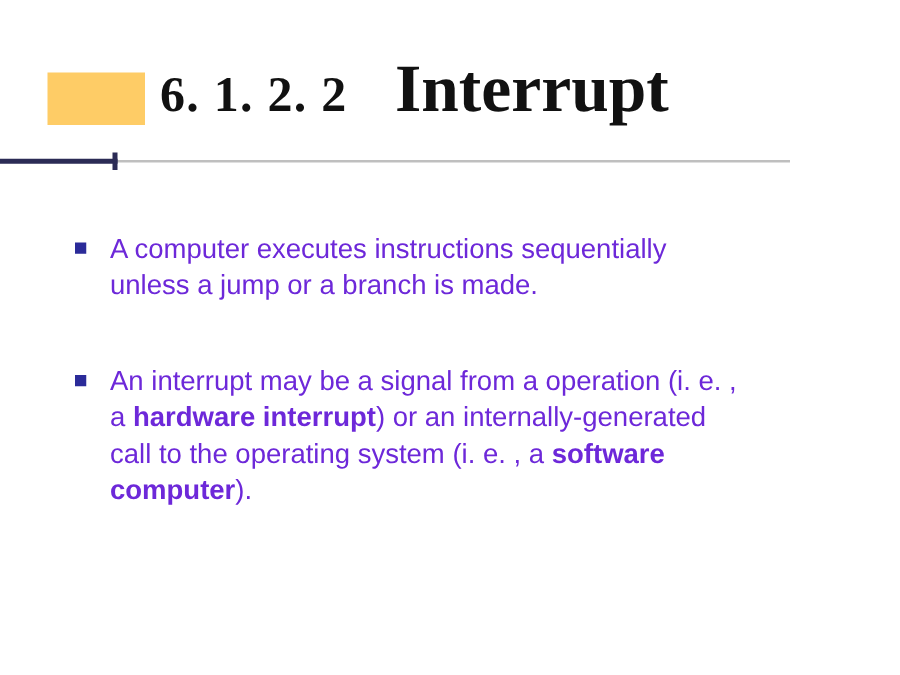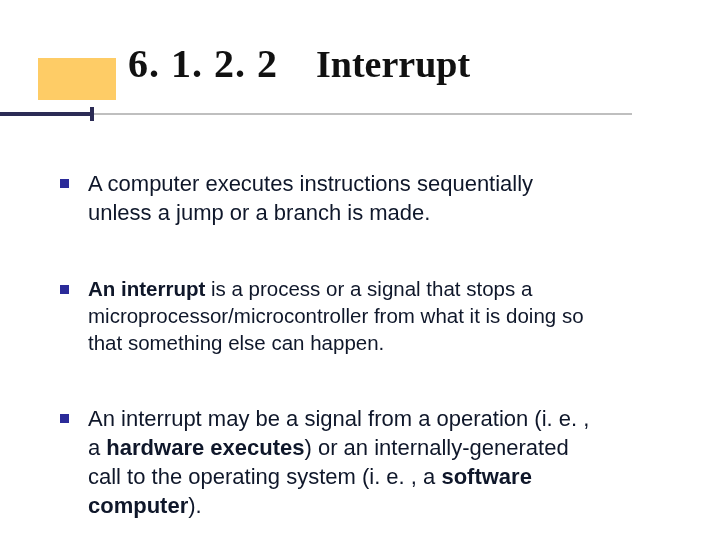--- a/index.html
+++ b/index.html
@@ -1,27 +1,27 @@
 <!DOCTYPE html>
 <html><head>
 <meta charset="utf-8">
 <style>
   * { margin: 0; padding: 0; box-sizing: border-box; }
   html, body { width: 720px; height: 540px; background: #fff; font-family: Verdana, Geneva, sans-serif; }
   .slide { position: relative; width: 632px; height: 540px; padding: 40px 38px 15px 38px; }
   .accent-box { position: absolute; left: 38px; top: 58px; width: 78px; height: 42px; background: #fecc66; }
   .title-row { position: relative; margin-left: 90px; display: flex; align-items: baseline; gap: 38px; }
   .title-num { font-family: Georgia, 'Times New Roman', serif; font-weight: bold; font-size: 40px; color: #111; letter-spacing: 1px; }
-  .title-text { font-family: Georgia, 'Times New Roman', serif; font-weight: bold; font-size: 38px; color: #111; }
+  .title-text { font-family: Georgia, 'Times New Roman', serif; font-weight: bold; font-size: 54px; color: #111; }
   .rule-wrap { position: relative; margin-top: 26px; height: 8px; }
   .rule-grey { position: absolute; left: -38px; right: -38px; top: 0; height: 2px; background: #bfbfbf; }
   .rule-dark { position: absolute; left: -38px; width: 94px; top: -1px; height: 4px; background: #2b2b55; }
   .tick { position: absolute; left: 52px; top: -6px; width: 4px; height: 14px; background: #2b2b55; }
   .content { margin-top: 24px; padding-left: 22px; }
-  .content li { list-style: none; position: relative; font-size: 22px; line-height: 1.32; color: #0f172a; margin-bottom: 14px; padding-left: 28px; margin-top: 48px; }
+  .content li { list-style: none; position: relative; font-size: 22px; line-height: 1.32; color: #6d28d9; margin-bottom: 14px; padding-left: 28px; margin-top: 48px; }
   .content li::before { content: ""; position: absolute; left: 0; top: 10px; width: 9px; height: 9px; background: #2b2b99; }
   .content li.small { font-size: 20.5px; }
   .b { font-weight: bold; }
 </style>
 </head>
 <body>
 
 <div class="slide">
   <div class="accent-box"></div>
   <div class="title-row">
@@ -31,20 +31,17 @@
   <div class="rule-wrap">
     <div class="rule-grey"></div>
     <div class="rule-dark"></div>
     <div class="tick"></div>
   </div>
 
   <ul class="content">
     <li>
       <span>A computer executes instructions sequentially unless a jump or a branch is made.</span>
     </li>
-    <li class="small">
-      <span class="b">An interrupt</span><span> is a process or a signal that stops a microprocessor/microcontroller from what it is doing so that something else can happen.</span>
-    </li>
     <li>
-      <span>An interrupt may be a signal from a operation (i. e. , a </span><span class="b">hardware executes</span><span>) or an internally-generated call to the operating system (i. e. , a </span><span class="b">software computer</span><span>).</span>
+      <span>An interrupt may be a signal from a operation (i. e. , a </span><span class="b">hardware interrupt</span><span>) or an internally-generated call to the operating system (i. e. , a </span><span class="b">software computer</span><span>).</span>
     </li>
   </ul>
 </div>
 
 </body></html>

